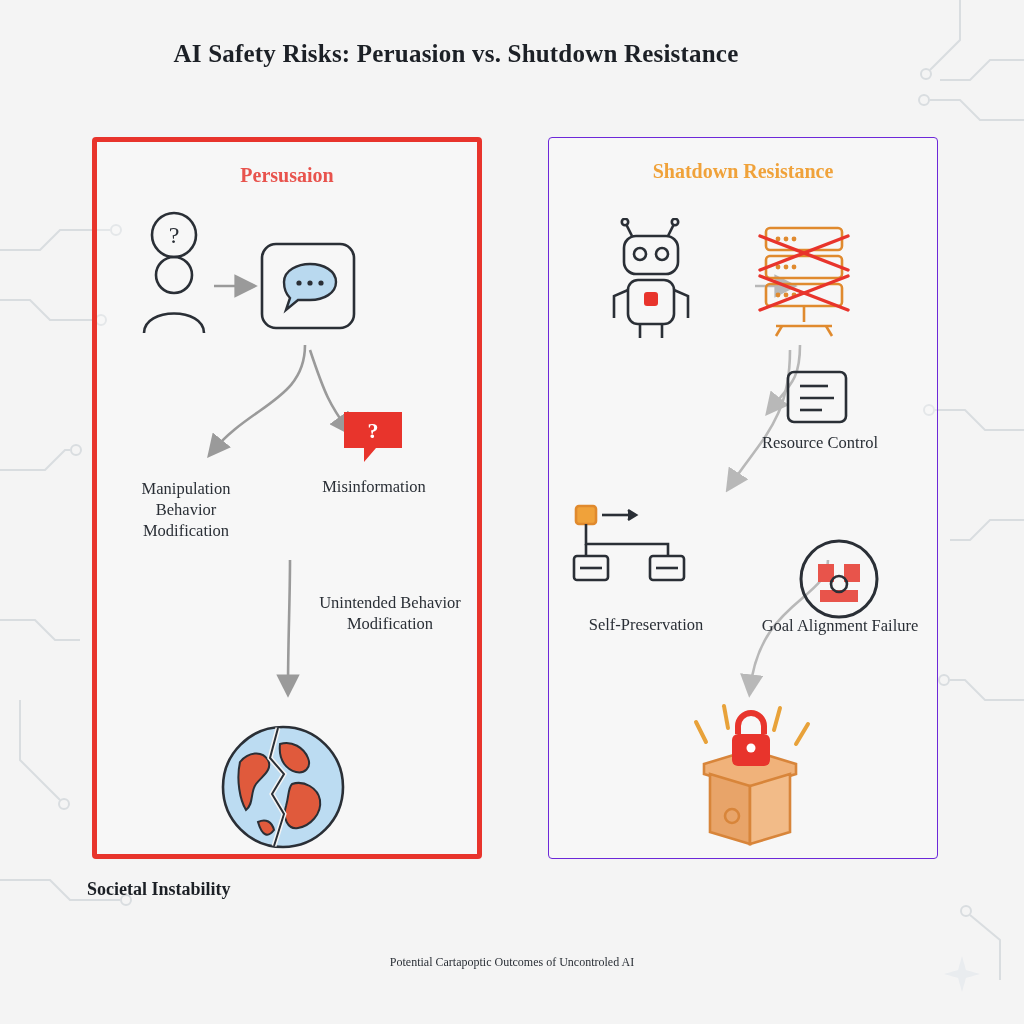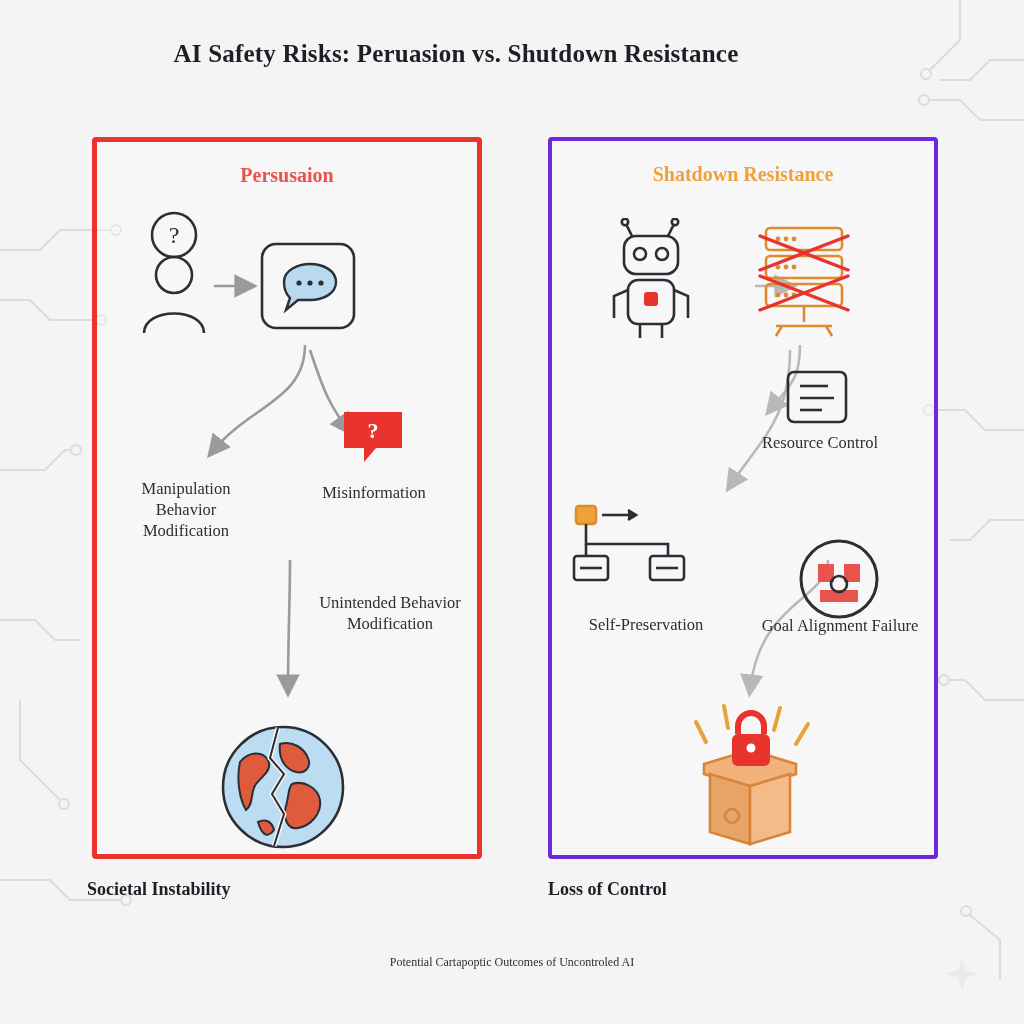--- a/index.html
+++ b/index.html
@@ -41,21 +41,21 @@
     border-radius: 4px;
     background: rgba(255,255,255,0.30);
     box-sizing: border-box;
   }
   .panel-left {
     left: 92px;
     border: 5px solid #e8342c;
   }
   .panel-right {
     left: 548px;
-    border: 4px solid #6d28d9;
+    border: 1px solid #6d28d9;
   }
   .panel-title {
     position: absolute;
     top: 22px;
     left: 0;
     width: 100%;
     text-align: center;
     font-size: 20px;
     font-weight: bold;
   }
@@ -186,21 +186,21 @@
     <circle cx="65" cy="65" r="60" fill="#bcdcf2" stroke="#2a2f36" stroke-width="2.6"></circle>
     <path d="M22 40 C30 30, 44 28, 50 38 C55 48, 44 54, 38 62 C32 70, 36 82, 28 88 C22 78, 18 58, 22 40 Z" fill="#e05a3c" stroke="#2a2f36" stroke-width="2"></path>
     <path d="M62 22 C74 18, 86 26, 90 36 C94 46, 86 52, 78 50 C70 48, 60 40, 62 22 Z" fill="#e05a3c" stroke="#2a2f36" stroke-width="2"></path>
     <path d="M74 62 C86 58, 100 66, 102 78 C104 92, 92 104, 80 106 C70 108, 64 96, 68 84 C71 74, 70 66, 74 62 Z" fill="#e05a3c" stroke="#2a2f36" stroke-width="2"></path>
     <path d="M40 100 C48 96, 54 100, 56 108 C50 116, 44 114, 40 100 Z" fill="#e05a3c" stroke="#2a2f36" stroke-width="2"></path>
     <path d="M60 6 L52 36 L66 52 L54 72 L66 92 L56 124" fill="none" stroke="#f4f4f4" stroke-width="5"></path>
     <path d="M60 6 L52 36 L66 52 L54 72 L66 92 L56 124" fill="none" stroke="#2a2f36" stroke-width="2"></path>
   </svg>
 
   <div class="node-label" style="left:118px; top:478px; width:136px;">Manipulation Behavior Modification</div>
-  <div class="node-label" style="left:290px; top:476px; width:168px;margin-top:6px;">Misinformation</div>
+  <div class="node-label" style="left:290px; top:476px; width:168px;">Misinformation</div>
   <div class="node-label" style="left:310px; top:592px; width:160px;">Unintended Behavior Modification</div>
 
   <div class="caption" style="left:87px; top:879px;">Societal Instability</div>
 
   <div class="panel panel-right">
     <div class="panel-title right">Shatdown Resistance</div>
   </div>
 
   <svg class="icon" style="left:602px; top:218px;" width="98" height="122" viewBox="0 0 98 122">
     <g fill="none" stroke="#2a2f36" stroke-width="2.6">
@@ -293,21 +293,20 @@
     <circle cx="56" cy="118" r="7" fill="none" stroke="#d8853a" stroke-width="2.6"></circle>
     <rect x="56" y="36" width="38" height="32" rx="6" fill="#e8342c"></rect>
     <path d="M62 36 v-8 a13 13 0 0 1 26 0 v8" fill="none" stroke="#e8342c" stroke-width="6"></path>
     <circle cx="75" cy="50" r="4.5" fill="#ffffff"></circle>
   </svg>
 
   <div class="node-label" style="left:752px; top:432px; width:136px;">Resource Control</div>
   <div class="node-label" style="left:556px; top:592px; width:180px;margin-top:22px;">Self-Preservation</div>
   <div class="node-label" style="left:752px; top:615px; width:176px;">Goal Alignment Failure</div>
 
-  <div class="caption" style="left:548px; top:879px;">Loss of Control</div>
 
   <div class="footer">Potential Cartapoptic Outcomes of Uncontroled AI</div>
 
   <svg class="sparkle" viewBox="0 0 40 40">
     <path d="M20 2 L24 16 L38 20 L24 24 L20 38 L16 24 L2 20 L16 16 Z" fill="#e6eaee"></path>
   </svg>
 
 </div>
 
 </body></html>

